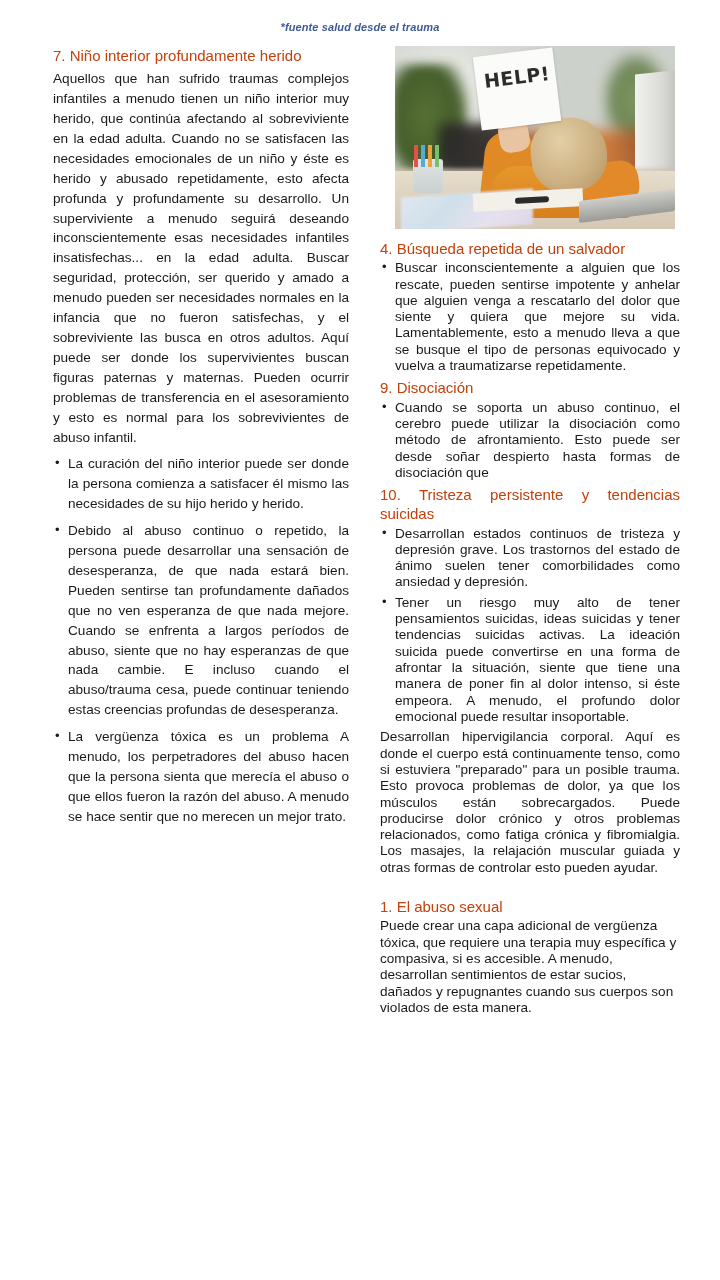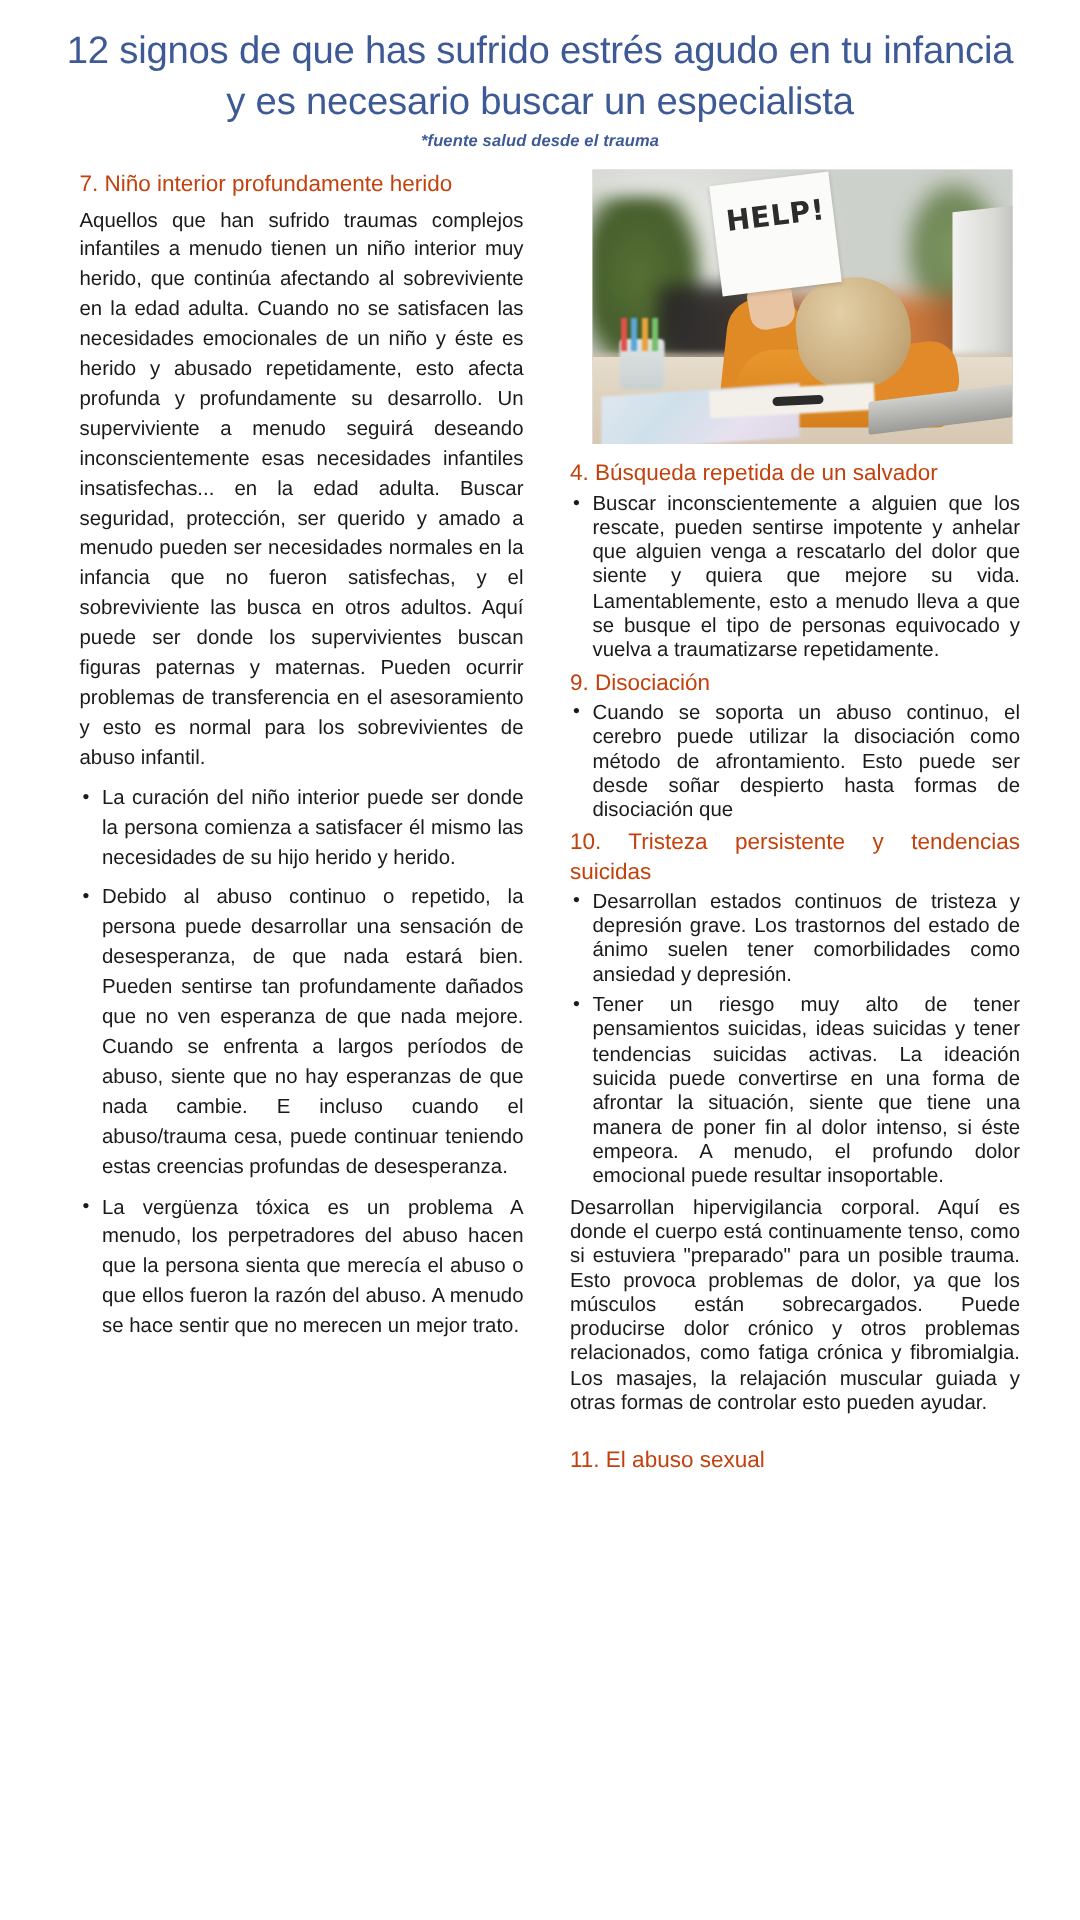--- a/index.html
+++ b/index.html
@@ -300,21 +300,20 @@
     width: 34px; height: 6px;
     background: #2b2b2b;
     border-radius: 3px;
     transform: rotate(-3deg);
   }
 </style>
 </head>
 <body>
 
 <div class="header">
-  <h1 class="doc-title">12 signos de que has sufrido estrés agudo en tu infancia y es necesario buscar un especialista</h1>
   <p class="doc-subtitle">*fuente salud desde el trauma</p>
 </div>
 
 <div class="columns">
 
   <div class="col-left">
 
     <h3 class="sec-head">7. Niño interior profundamente herido</h3>
 
     <p class="body-text">Aquellos que han sufrido traumas complejos infantiles a menudo tienen un niño interior muy herido, que continúa afectando al sobreviviente en la edad adulta. Cuando no se satisfacen las necesidades emocionales de un niño y éste es herido y abusado repetidamente, esto afecta profunda y profundamente su desarrollo. Un superviviente a menudo seguirá deseando inconscientemente esas necesidades infantiles insatisfechas... en la edad adulta. Buscar seguridad, protección, ser querido y amado a menudo pueden ser necesidades normales en la infancia que no fueron satisfechas, y el sobreviviente las busca en otros adultos. Aquí puede ser donde los supervivientes buscan figuras paternas y maternas. Pueden ocurrir problemas de transferencia en el asesoramiento y esto es normal para los sobrevivientes de abuso infantil.</p>
@@ -368,16 +367,17 @@
     <h3 class="sec-head tight">10. Tristeza persistente y tendencias suicidas</h3>
     <ul class="bullets">
       <li>Desarrollan estados continuos de tristeza y depresión grave. Los trastornos del estado de ánimo suelen tener comorbilidades como ansiedad y depresión.</li>
       <li>Tener un riesgo muy alto de tener pensamientos suicidas, ideas suicidas y tener tendencias suicidas activas. La ideación suicida puede convertirse en una forma de afrontar la situación, siente que tiene una manera de poner fin al dolor intenso, si éste empeora. A menudo, el profundo dolor emocional puede resultar insoportable.</li>
     </ul>
 
     <p class="body-text">Desarrollan hipervigilancia corporal. Aquí es donde el cuerpo está continuamente tenso, como si estuviera "preparado" para un posible trauma. Esto provoca problemas de dolor, ya que los músculos están sobrecargados. Puede producirse dolor crónico y otros problemas relacionados, como fatiga crónica y fibromialgia. Los masajes, la relajación muscular guiada y otras formas de controlar esto pueden ayudar.</p>
 
     <div class="spacer-12"></div>
 
-    <h3 class="sec-head nospread">11. El abuso sexual</h3>
+    <h3 class="sec-head nospread">1. El abuso sexual</h3>
+    <p class="body-text" style="text-align:left">Puede crear una capa adicional de vergüenza tóxica, que requiere una terapia muy específica y compasiva, si es accesible. A menudo, desarrollan sentimientos de estar sucios, dañados y repugnantes cuando sus cuerpos son violados de esta manera.</p>
 
   </div>
 </div>
 
 </body></html>

